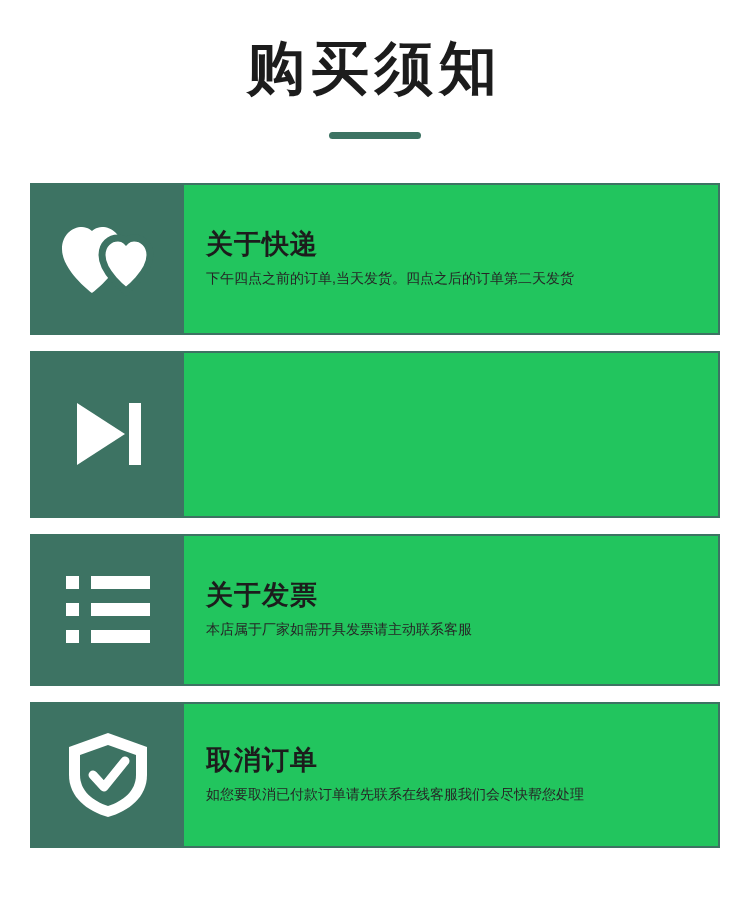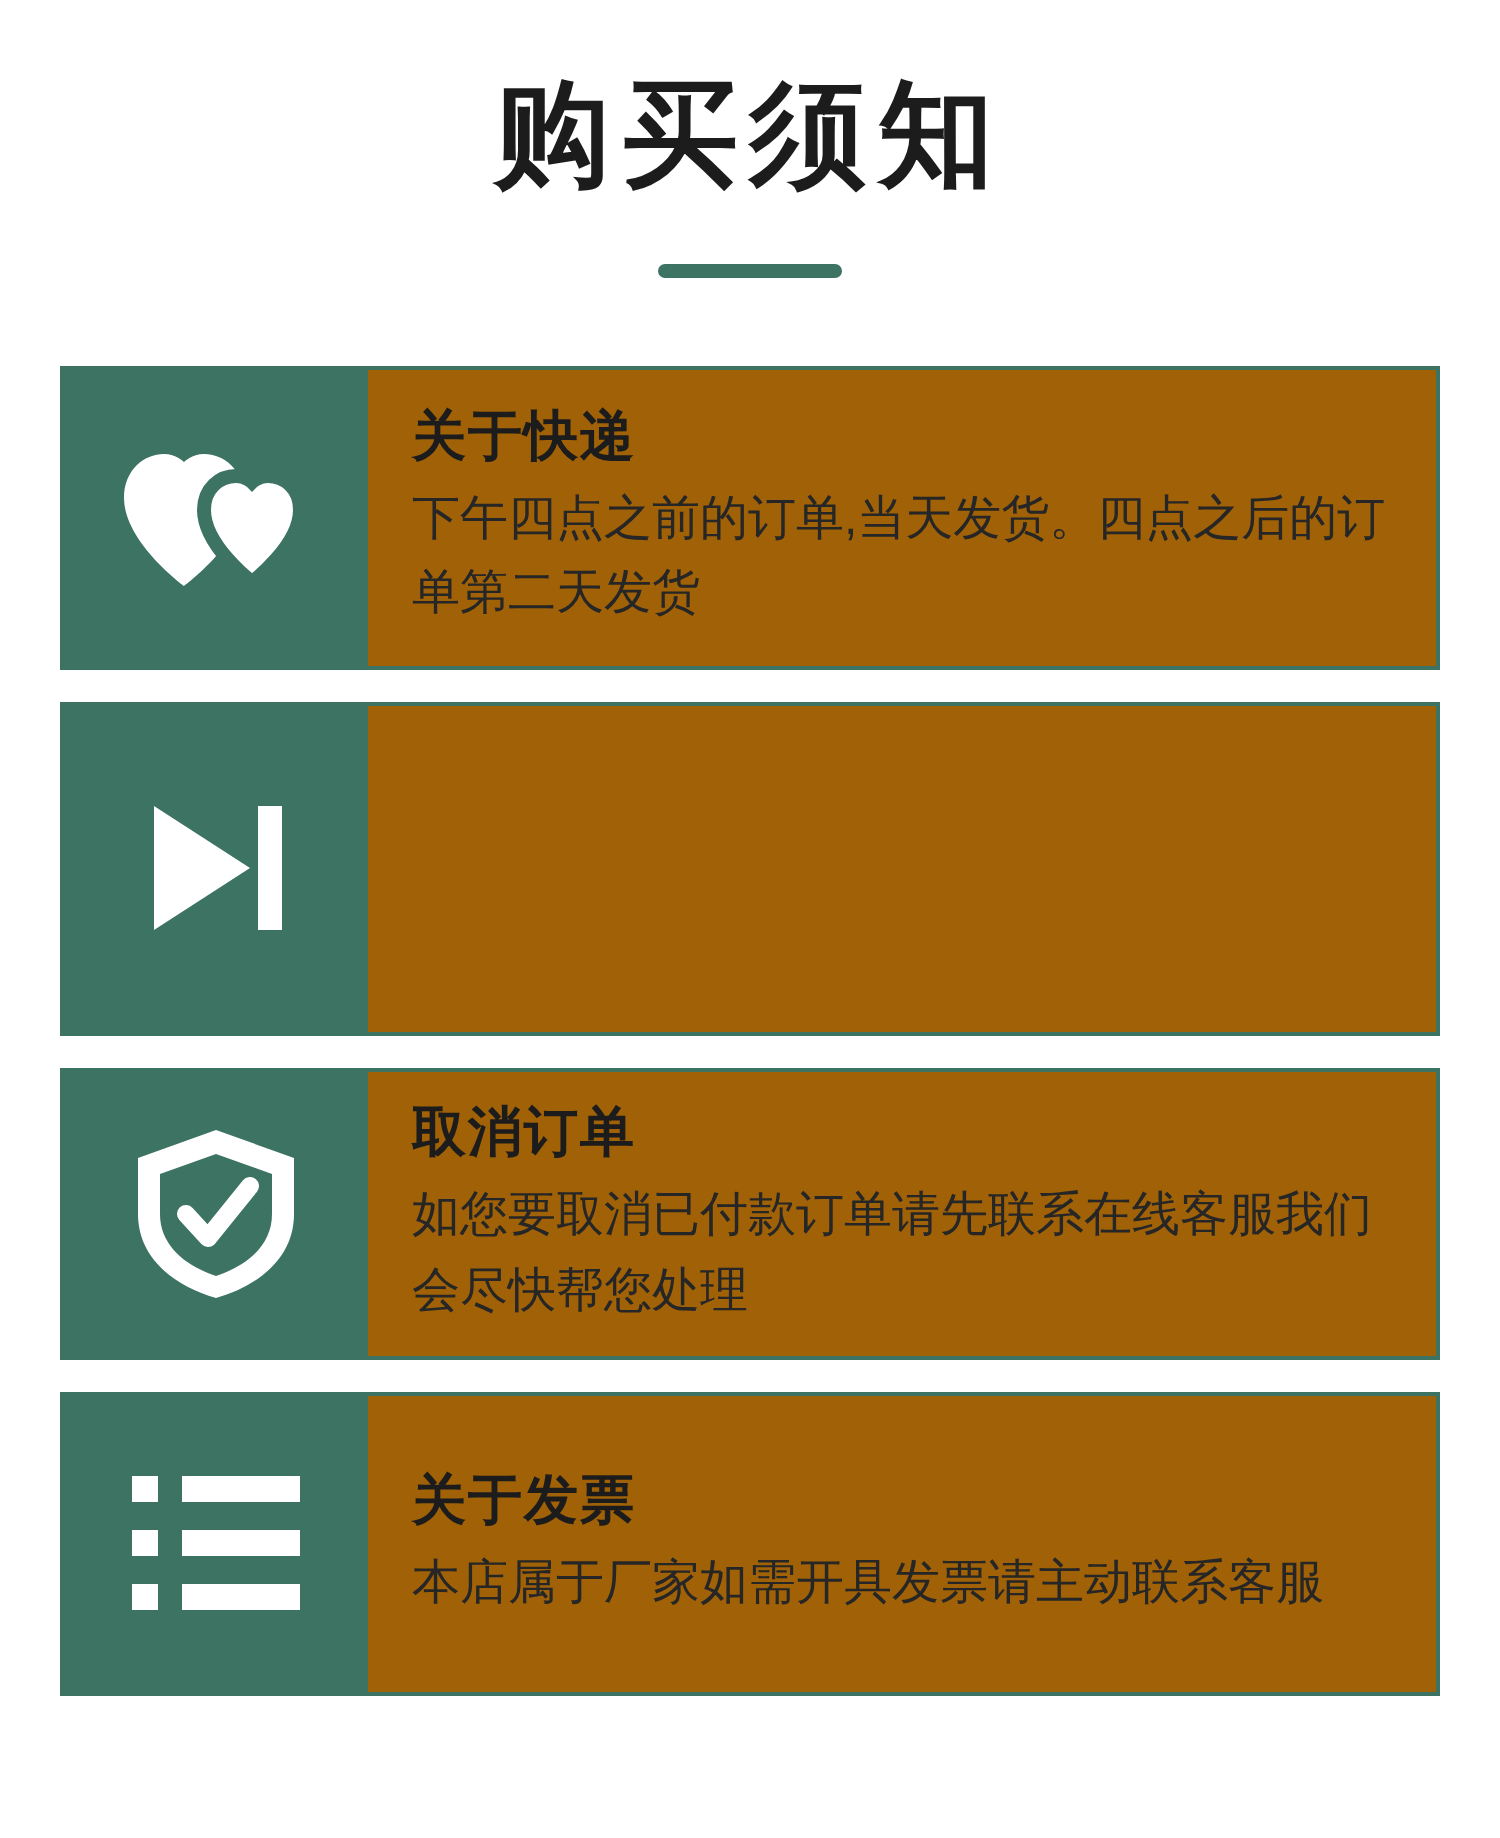--- a/index.html
+++ b/index.html
@@ -42,21 +42,21 @@
   }
   
   .cards {
     margin: 44px 30px 0 30px;
   }
   .card {
     display: flex;
     align-items: stretch;
     border: 2px solid #3d7363;
     margin-bottom: 16px;
-    background: #a16207;
+    background: #22c55e;
     box-sizing: border-box;
   }
   .card-icon {
     width: 152px;
     flex: 0 0 152px;
     background: #3d7363;
     display: flex;
     align-items: center;
     justify-content: center;
   }
@@ -70,21 +70,21 @@
   }
   .card-title {
     font-size: 27px;
     font-weight: bold;
     color: #1c1c1c;
     letter-spacing: 1px;
     margin: 0 0 7px 0;
     line-height: 1.2;
   }
   .card-text {
-    font-size: 24px;
+    font-size: 14px;
     line-height: 1.55;
     color: #262626;
     margin: 0;
     letter-spacing: 0px;
   }
   svg.icon-svg { display: block; }
 </style>
 </head>
 <body>
 
@@ -116,49 +116,49 @@
       <div class="card-icon">
         <span>
           <svg class="icon-svg" width="82" height="82" viewBox="0 0 82 82" aria-hidden="true">
             <path d="M10 10 L58 41 L10 72 Z" fill="#ffffff"></path>
             <rect x="62" y="10" width="12" height="62" fill="#ffffff"></rect>
           </svg>
         </span>
       </div>
     </div>
 
-    <div class="card" style="height:146px;">
-      <div class="card-icon">
-        <span>
-          <svg class="icon-svg" width="86" height="92" viewBox="0 0 86 92" aria-hidden="true">
-            <path d="M43 4 L82 18 L82 46 C82 68 64 82 43 88 C22 82 4 68 4 46 L4 18 Z" fill="#ffffff"></path>
-            <path d="M43 16 L71 26 L71 46 C71 62 58 72 43 77 C28 72 15 62 15 46 L15 26 Z" fill="#3d7363"></path>
-            <path d="M28 46 L39 58 L60 32" fill="none" stroke="#ffffff" stroke-width="9" stroke-linecap="round" stroke-linejoin="round"></path>
-          </svg>
-        </span>
-      </div>
-      <div class="card-body">
-        <div class="card-title">取消订单</div>
-        <div class="card-text">如您要取消已付款订单请先联系在线客服我们会尽快帮您处理</div>
-      </div>
-    </div>
-
     <div class="card" style="height:152px;">
       <div class="card-icon">
         <span>
           <svg class="icon-svg" width="88" height="76" viewBox="0 0 88 76" aria-hidden="true">
             <rect x="2" y="4" width="13" height="13" fill="#ffffff"></rect>
             <rect x="2" y="31" width="13" height="13" fill="#ffffff"></rect>
             <rect x="2" y="58" width="13" height="13" fill="#ffffff"></rect>
             <rect x="27" y="4" width="59" height="13" fill="#ffffff"></rect>
             <rect x="27" y="31" width="59" height="13" fill="#ffffff"></rect>
             <rect x="27" y="58" width="59" height="13" fill="#ffffff"></rect>
           </svg>
         </span>
       </div>
       <div class="card-body">
         <div class="card-title">关于发票</div>
         <div class="card-text">本店属于厂家如需开具发票请主动联系客服</div>
       </div>
     </div>
 
+    <div class="card" style="height:146px;">
+      <div class="card-icon">
+        <span>
+          <svg class="icon-svg" width="86" height="92" viewBox="0 0 86 92" aria-hidden="true">
+            <path d="M43 4 L82 18 L82 46 C82 68 64 82 43 88 C22 82 4 68 4 46 L4 18 Z" fill="#ffffff"></path>
+            <path d="M43 16 L71 26 L71 46 C71 62 58 72 43 77 C28 72 15 62 15 46 L15 26 Z" fill="#3d7363"></path>
+            <path d="M28 46 L39 58 L60 32" fill="none" stroke="#ffffff" stroke-width="9" stroke-linecap="round" stroke-linejoin="round"></path>
+          </svg>
+        </span>
+      </div>
+      <div class="card-body">
+        <div class="card-title">取消订单</div>
+        <div class="card-text">如您要取消已付款订单请先联系在线客服我们会尽快帮您处理</div>
+      </div>
+    </div>
+
   </div>
 </div>
 
 </body></html>

